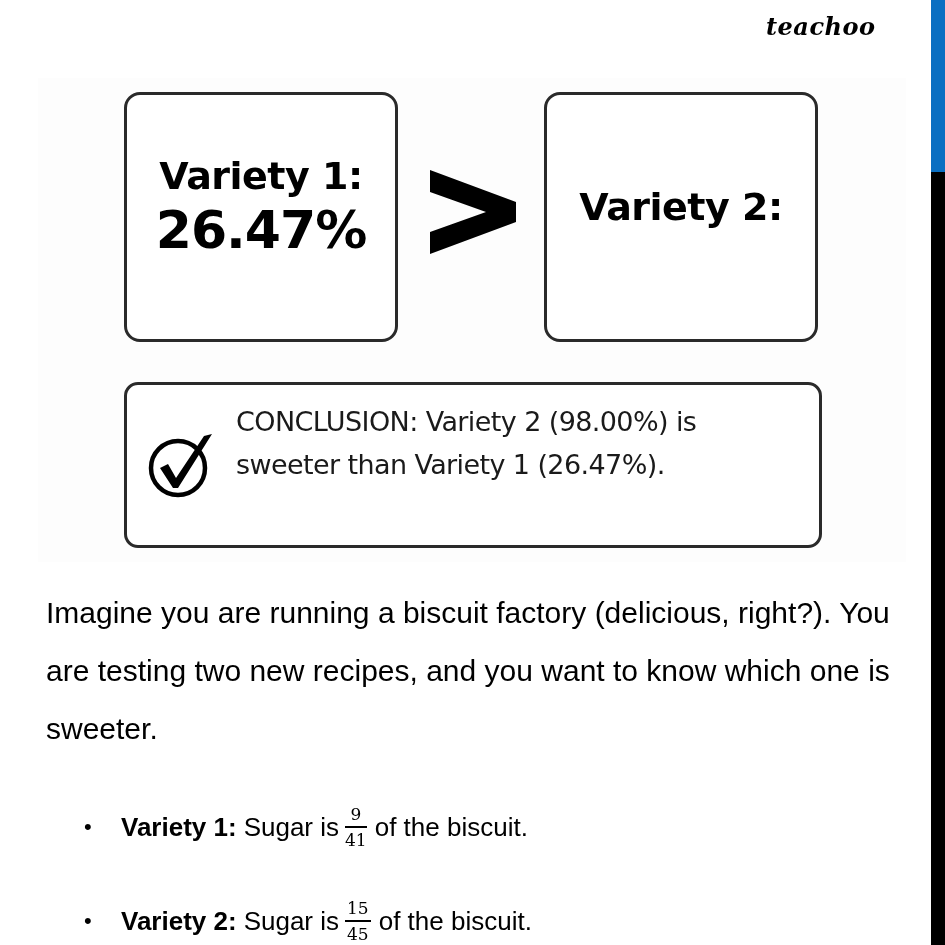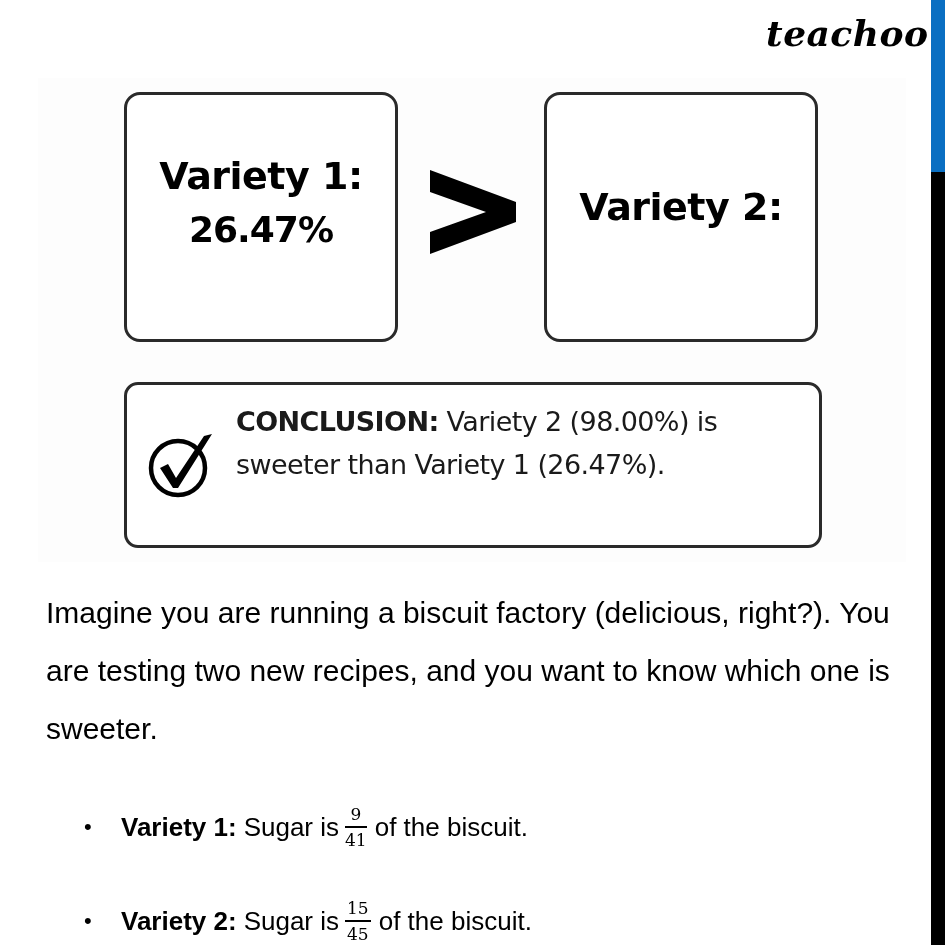--- a/index.html
+++ b/index.html
@@ -31,21 +31,21 @@
       height: 773px;
       background: #000000;
     }
     .brand-logo {
       position: absolute;
       left: 766px;
       top: 12px;
       font-family: "DejaVu Serif", serif;
       font-style: italic;
       font-weight: bold;
-      font-size: 36px;
+      font-size: 24px;
       letter-spacing: 0.5px;
       color: #000;
     }
     .figure-panel {
       position: absolute;
       left: 38px;
       top: 78px;
       width: 868px;
       height: 484px;
       background: #fdfdfd;
@@ -70,21 +70,21 @@
     .variety-label {
       font-family: "DejaVu Sans", sans-serif;
       font-weight: bold;
       font-size: 38px;
       line-height: 46px;
       letter-spacing: -0.5px;
     }
     .variety-value {
       font-family: "DejaVu Sans", sans-serif;
       font-weight: bold;
-      font-size: 36px;
+      font-size: 52px;
       line-height: 62px;
       letter-spacing: -1px;
     }
     .greater-than {
       position: absolute;
       left: 428px;
       top: 166px;
       width: 90px;
       height: 92px;
     }
@@ -110,21 +110,21 @@
       position: absolute;
       left: 236px;
       top: 400px;
       width: 570px;
       font-family: "DejaVu Sans", sans-serif;
       font-size: 27px;
       line-height: 43px;
       color: #1a1a1a;
       letter-spacing: -0.6px;
     }
-    .conclusion-text .bold { font-weight: bold; margin-top: 32px; }
+    .conclusion-text .bold { font-weight: normal; margin-top: 32px; }
     .intro-paragraph {
       position: absolute;
       left: 46px;
       top: 584px;
       width: 860px;
       font-family: "Liberation Sans", sans-serif;
       font-size: 30px;
       line-height: 58px;
       color: #000;
     }

